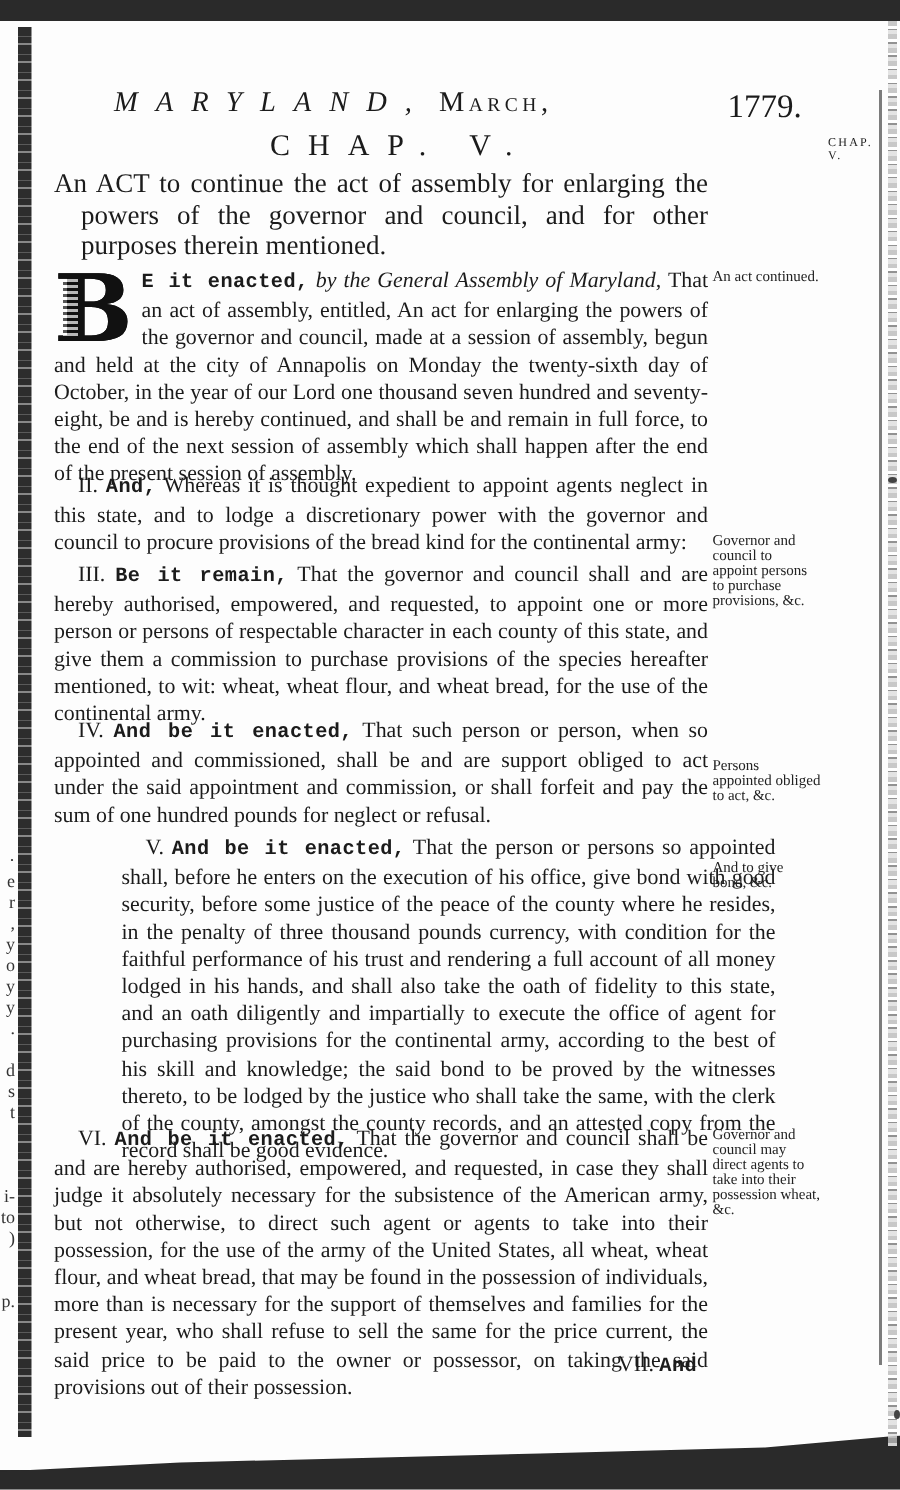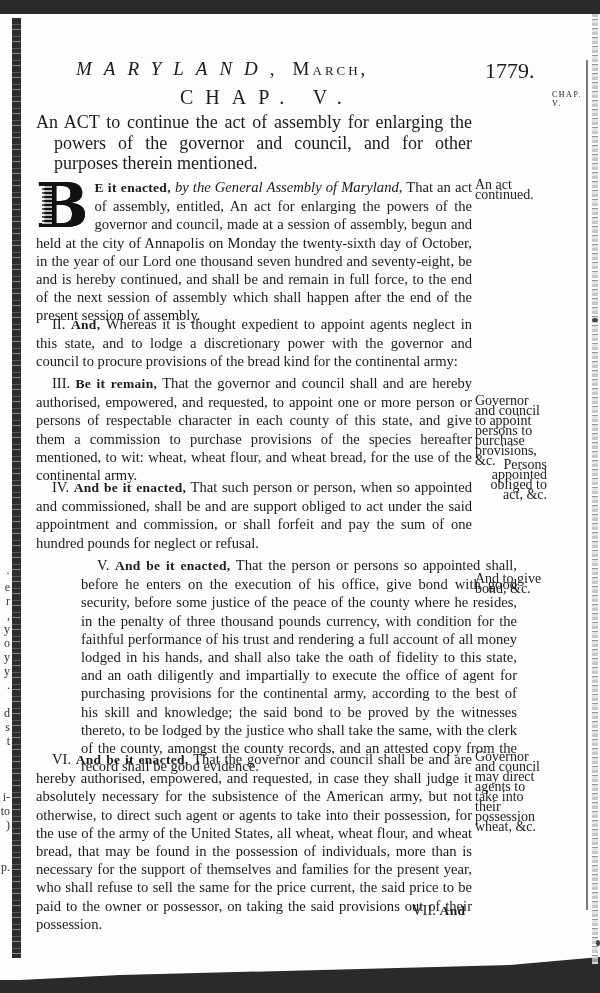--- a/index.html
+++ b/index.html
@@ -50,33 +50,33 @@
       text-align: left; line-height: 9px; margin-left: 48px;
     }
     .act-title {
       position: absolute; left: 36px; top: 112px; width: 436px;
       font-size: 18px; line-height: 20.5px;
     }
     .act-title p { margin: 0; padding-left: 18px; text-indent: -18px; text-align: justify; text-align-last: left; }
     .body-col { position: absolute; left: 36px; width: 436px; font-size: 14.6px; line-height: 18.2px; }
     .body-col p { margin: 0; text-align: justify; }
     .indent { text-indent: 16px; }
-    .bl { font-family: Liberation Serif, serif; font-weight: bold; font-size: 13.5px; letter-spacing: 0.3px; }
+    .bl { font-family: Liberation Mono, monospace; font-weight: bold; font-size: 13.5px; letter-spacing: 0.3px; }
     .ital { font-style: italic; }
     .dropcap {
       float: left; font-size: 62px; line-height: 52px; height: 52px; margin: 2px 6px 0 0;
       font-weight: bold; color: #111; font-family: "DejaVu Serif", serif;
       text-shadow: 0 0 0 #000; position: relative;
     }
     .dropcap::after {
       content: ""; position: absolute; left: 6px; top: 6px; width: 10px; height: 40px;
       background: repeating-linear-gradient(180deg, #fff 0 2px, #111 2px 4px); opacity: 0.7;
     }
     .margin-note {
-      position: absolute; left: 475px; width: 72px; font-size: 14px; line-height: 10px; color: #222;
+      position: absolute; left: 475px; width: 72px; font-size: 10px; line-height: 10px; color: #222;
     }
     .catch {
       position: absolute; left: 412px; top: 902px; font-size: 14.6px;
     }
     .blot { position: absolute; background: #444; border-radius: 50%; }
   </style>
 </head>
 <body>
 
 <div class="page"></div>
@@ -140,30 +140,30 @@
   </p>
 </div>
 
 <div class="body-col" style="top:374px;">
   <p class="indent">
     <span>III.</span>
     <span class="bl">Be it remain,</span>
     <span>That the governor and council shall and are hereby authorised, empowered, and requested, to appoint one or more person or persons of respectable character in each county of this state, and give them a commission to purchase provisions of the species hereafter mentioned, to wit: wheat, wheat flour, and wheat bread, for the use of the continental army.</span>
   </p>
 </div>
-<div class="margin-note" style="top:396px;font-family:Liberation Serif, serif;">Governor and council to appoint persons to purchase provisions, &amp;c.</div>
+<div class="margin-note" style="top:356px;font-family:Liberation Serif, serif;">Governor and council to appoint persons to purchase provisions, &amp;c.</div>
 
 <div class="body-col" style="top:478px;">
   <p class="indent">
     <span>IV.</span>
     <span class="bl">And be it enacted,</span>
     <span>That such person or person, when so appointed and commissioned, shall be and are support obliged to act under the said appointment and commission, or shall forfeit and pay the sum of one hundred pounds for neglect or refusal.</span>
   </p>
 </div>
-<div class="margin-note" style="top:460px;text-align:right;">Persons appointed obliged to act, &amp;c.</div>
+<div class="margin-note" style="top:506px;">Persons appointed obliged to act, &amp;c.</div>
 
 <div class="body-col" style="top:556px;margin-left:45px;">
   <p class="indent">
     <span>V.</span>
     <span class="bl">And be it enacted,</span>
     <span>That the person or persons so appointed shall, before he enters on the execution of his office, give bond with good security, before some justice of the peace of the county where he resides, in the penalty of three thousand pounds currency, with condition for the faithful performance of his trust and rendering a full account of all money lodged in his hands, and shall also take the oath of fidelity to this state, and an oath diligently and impartially to execute the office of agent for purchasing provisions for the continental army, according to the best of his skill and knowledge; the said bond to be proved by the witnesses thereto, to be lodged by the justice who shall take the same, with the clerk of the county, amongst the county records, and an attested copy from the record shall be good evidence.</span>
   </p>
 </div>
 <div class="margin-note" style="top:558px;margin-top:16px;">And to give bond, &amp;c.</div>
 

